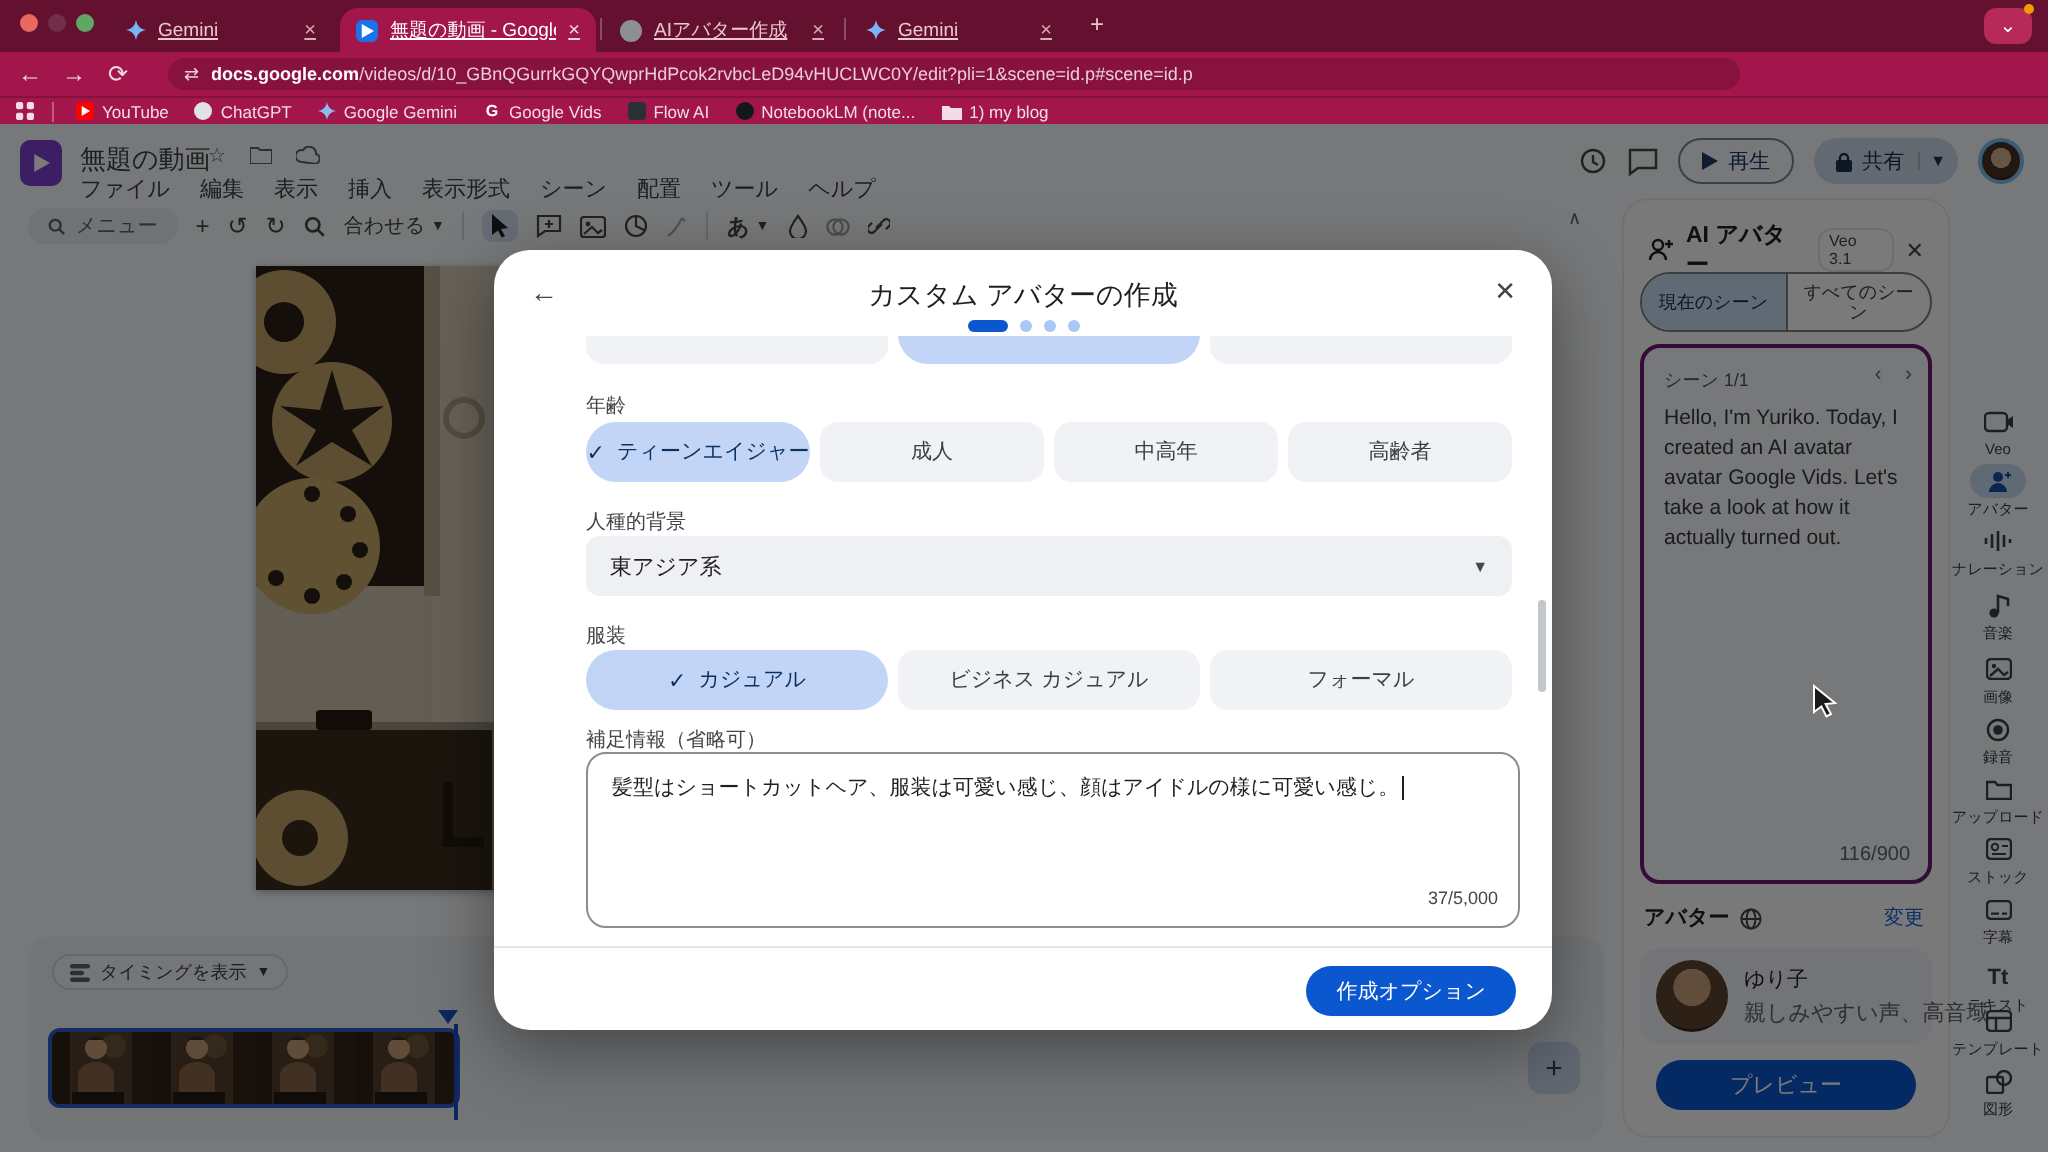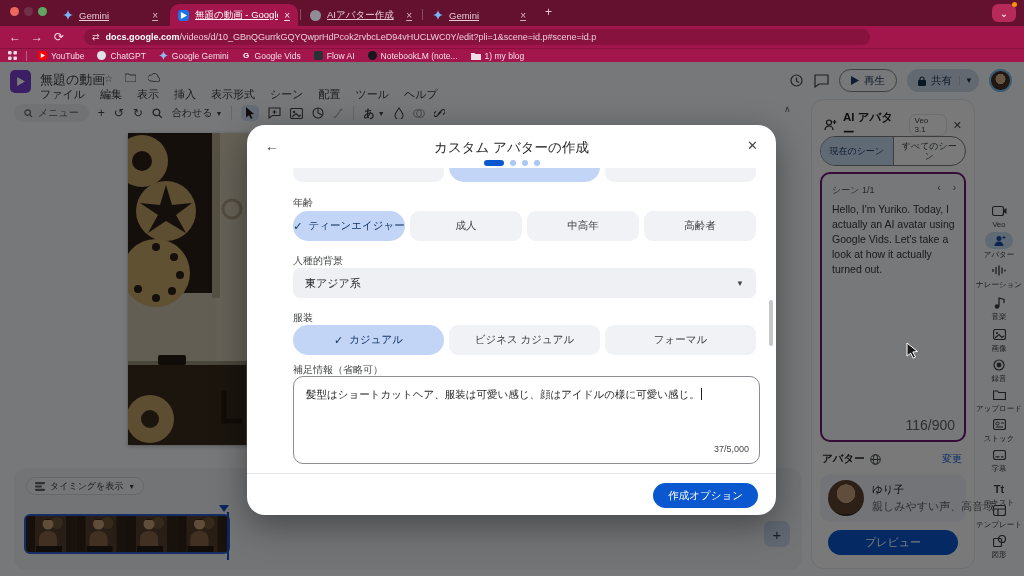--- a/index.html
+++ b/index.html
@@ -71,21 +71,21 @@
     border-radius:16px;display:flex;overflow:hidden;background:#fff;}
   .seg{flex:1;display:flex;align-items:center;justify-content:center;text-align:center;
     font-size:9px;color:#3c4043;line-height:1.15;padding:0 4px;}
   .seg.sel{background:#c9ddf2;color:#0d2c55;}
   .seg+.seg{border-left:1px solid #7d8084;}
   .scenecard{position:absolute;left:8px;top:72px;width:146px;height:270px;background:#f8fafc;
     border:2px solid #701a75;border-radius:10px;}
   .scenehd{position:absolute;left:10px;top:10px;font-size:9px;color:#50555a;}
   .scenenav{position:absolute;right:8px;top:8px;display:flex;gap:12px;font-size:10px;color:#5f6368;}
   .script{position:absolute;left:10px;top:28px;width:126px;font-size:10.5px;line-height:15px;color:#37393c;}
-  .scount{position:absolute;right:9px;bottom:7px;font-size:14px;color:#5f6368;}
+  .scount{position:absolute;right:9px;bottom:7px;font-size:10px;color:#5f6368;}
   .avrow{position:absolute;left:10px;top:352px;width:142px;display:flex;align-items:center;gap:5px;}
   .avlabel{font-size:10.5px;font-weight:bold;color:#202124;}
   .changelink{margin-left:auto;font-size:10px;color:#1a66d6;margin-right:2px;}
   .avcard{position:absolute;left:8px;top:374px;width:146px;height:48px;background:#eef2f8;border-radius:10px;}
   .avimg{position:absolute;left:8px;top:6px;width:36px;height:36px;border-radius:50%;background:
     radial-gradient(circle at 50% 38%,#caa17c 0 32%,#5e4430 33% 72%,#3a2a1d 73%);}
   .avname{position:absolute;left:52px;top:9px;font-size:10.5px;color:#202124;}
   .avdesc{position:absolute;left:52px;top:25px;font-size:11px;color:#5f6368;white-space:nowrap;}
   .previewbtn{position:absolute;left:16px;top:430px;width:130px;height:25px;border-radius:14px;background:#0b57d0;
     color:#fff;font-size:11px;display:flex;align-items:center;justify-content:center;}
@@ -497,21 +497,21 @@
       <div class="segwrap">
         <div class="seg sel">現在のシーン</div>
         <div class="seg">すべてのシーン</div>
       </div>
       <div class="scenecard">
         <span class="scenehd">シーン 1/1</span>
         <span class="scenenav">
           <span>‹</span>
           <span>›</span>
         </span>
-        <div class="script">Hello, I'm Yuriko. Today, I actually an AI avatar using Google Vids. Let's take a look at how it actually turned out.</div>
+        <div class="script">Hello, I'm Yuriko. Today, I created an AI avatar avatar Google Vids. Let's take a look at how it actually turned out.</div>
         <span class="scount">116/900</span>
       </div>
       <div class="avrow">
         <span class="avlabel">アバター</span>
         <span>
           <svg width="11" height="11" viewBox="0 0 11 11">
               <circle cx="5.5" cy="5.5" r="4.8" fill="none" stroke="#444746"></circle>
               <ellipse cx="5.5" cy="5.5" rx="2.2" ry="4.8" fill="none" stroke="#444746"></ellipse>
               <path d="M1 5.5 h9" stroke="#444746"></path>
             </svg>

